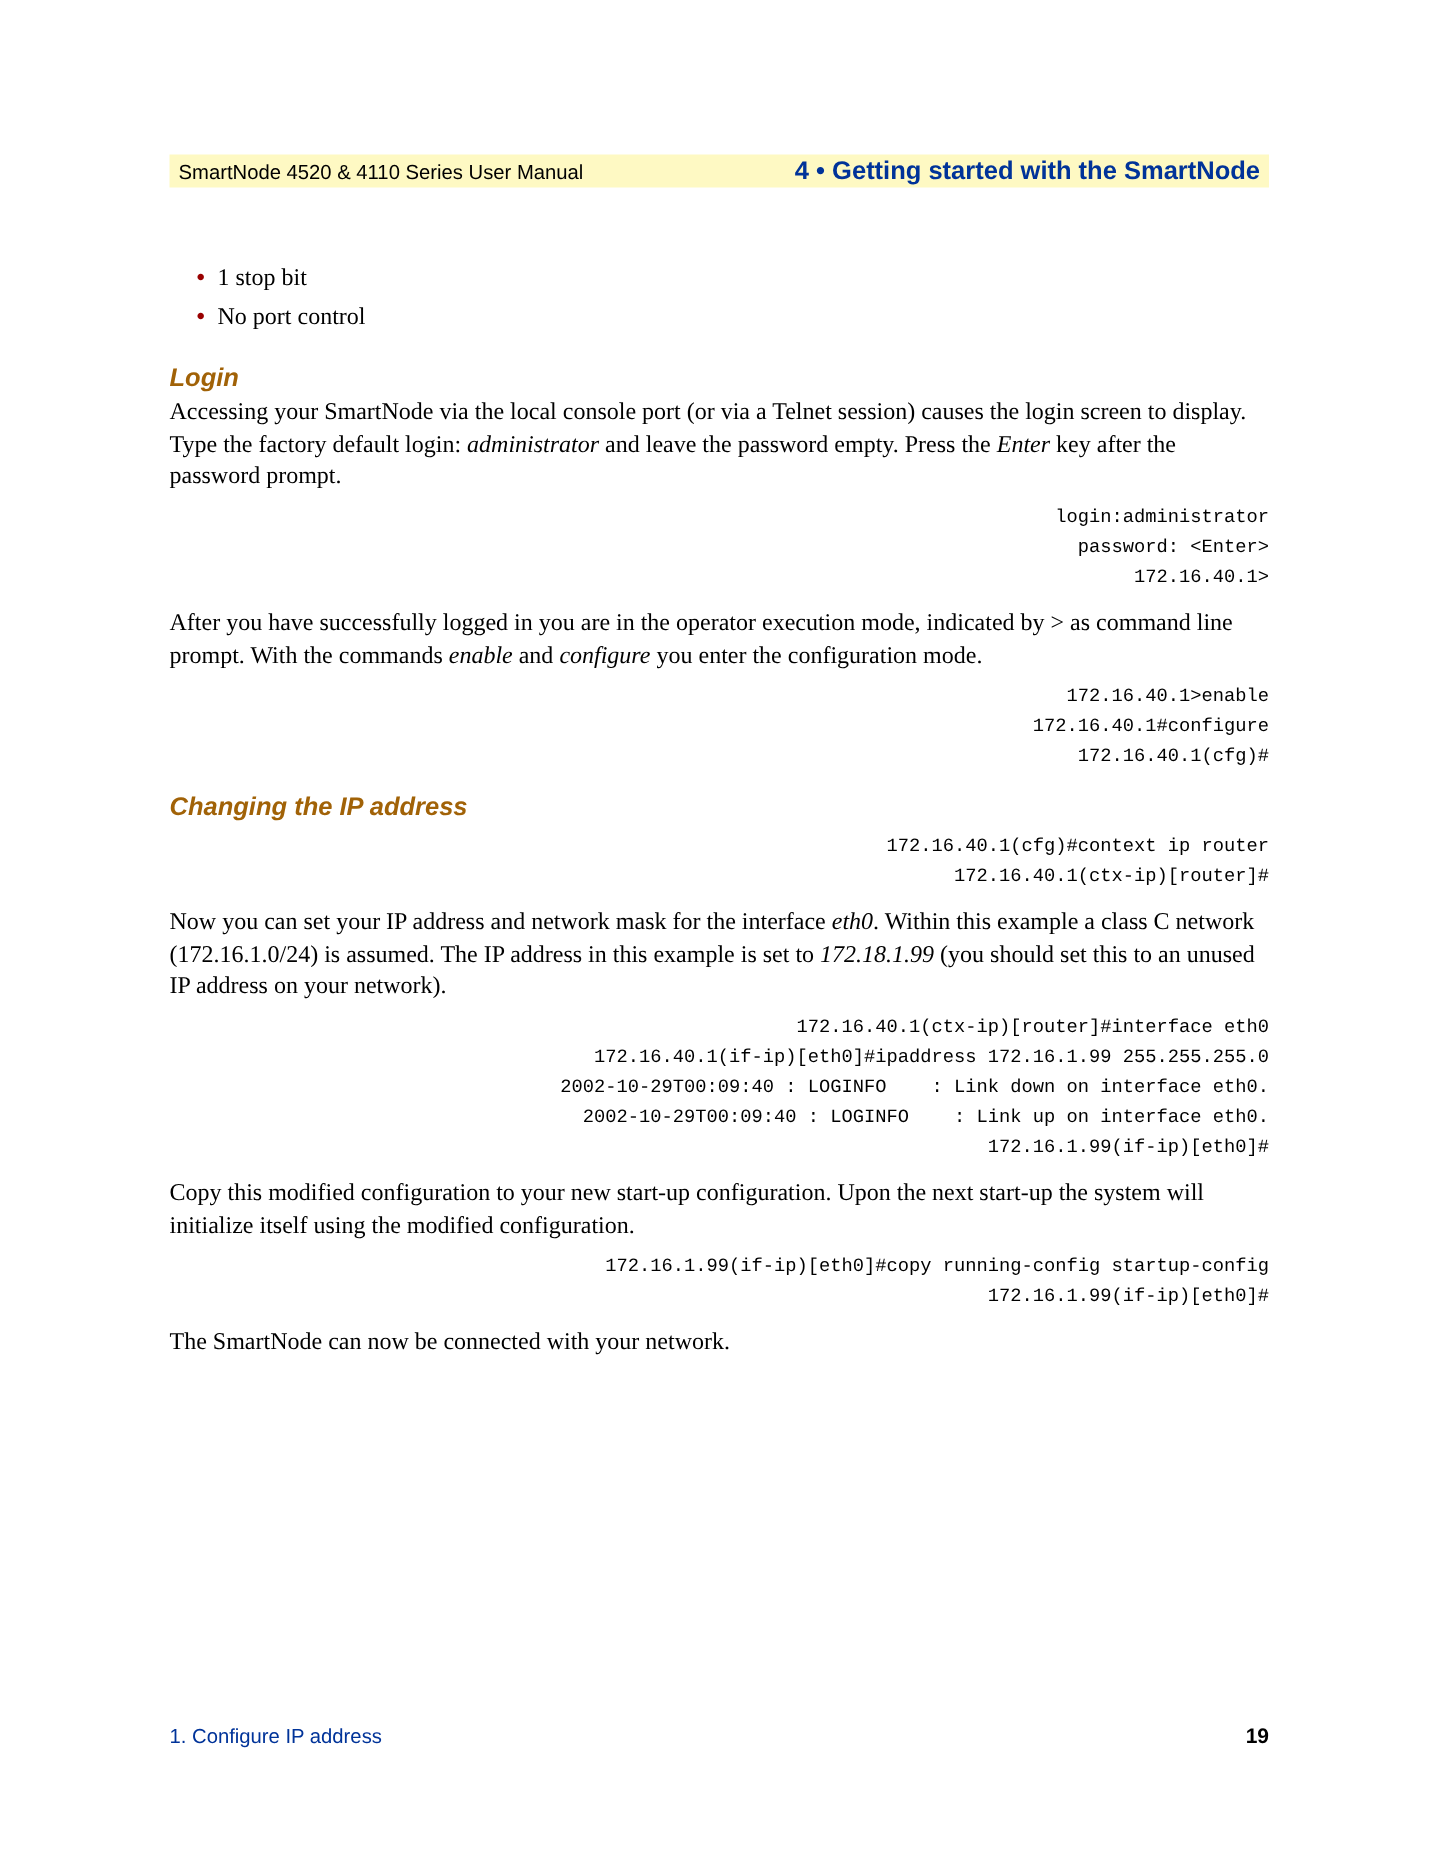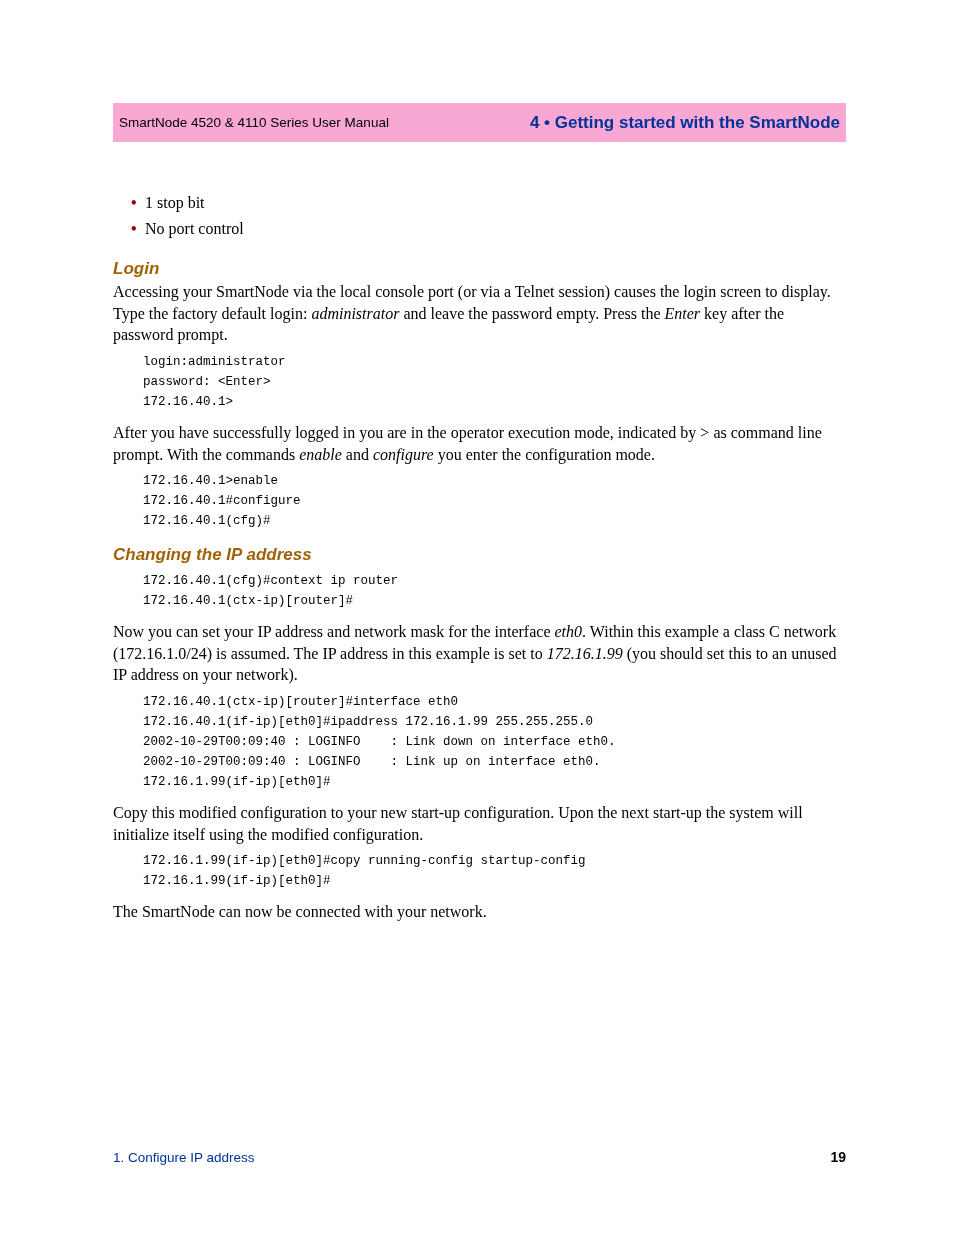--- a/index.html
+++ b/index.html
@@ -10,22 +10,22 @@
     color: #000000;
   }
   .page {
     width: 954px;
     height: 1235px;
     position: relative;
     box-sizing: border-box;
     padding: 103px 108px 0 113px;
   }
   .header-bar {
-    background: #f9a8d4;
-    height: 39px;
+    background: #fef9c3;
+    height: 22px;
     display: flex;
     justify-content: space-between;
     align-items: center;
     padding: 0 6px 0 6px;
     margin-bottom: 48px;
   }
   .header-left {
     font-family: "Trebuchet MS", "Lucida Sans", Arial, sans-serif;
     font-size: 13.5px;
     color: #000000;
@@ -68,20 +68,21 @@
     margin: 0 0 6px 0;
   }
   .italic { font-style: italic; }
   pre.code {
     font-family: "Courier New", Courier, monospace;
     font-size: 12.5px;
     line-height: 1.6;
     margin: 6px 0 10px 30px;
     white-space: pre;
     color: #000000;
+    text-align: right;
   }
   .footer {
     position: absolute;
     left: 113px;
     right: 108px;
     bottom: 70px;
     display: flex;
     justify-content: space-between;
     align-items: baseline;
     margin-top: 36px;
@@ -126,21 +127,21 @@
   </p>
   <pre class="code">172.16.40.1&gt;enable
 172.16.40.1#configure
 172.16.40.1(cfg)#</pre>
 
   <h2 class="section">Changing the IP address</h2>
   <pre class="code">172.16.40.1(cfg)#context ip router
 172.16.40.1(ctx-ip)[router]#</pre>
 
   <p class="body">
-    <span>Now you can set your IP address and network mask for the interface </span><span class="italic">eth0</span><span>. Within this example a class C network (172.16.1.0/24) is assumed. The IP address in this example is set to </span><span class="italic">172.16.1.99</span><span> (you should set this to an unused IP address on your network).</span>
+    <span>Now you can set your IP address and network mask for the interface </span><span class="italic">eth0</span><span>. Within this example a class C network (172.16.1.0/24) is assumed. The IP address in this example is set to </span><span class="italic">172.18.1.99</span><span> (you should set this to an unused IP address on your network).</span>
   </p>
   <pre class="code">172.16.40.1(ctx-ip)[router]#interface eth0
 172.16.40.1(if-ip)[eth0]#ipaddress 172.16.1.99 255.255.255.0
 2002-10-29T00:09:40 : LOGINFO    : Link down on interface eth0.
 2002-10-29T00:09:40 : LOGINFO    : Link up on interface eth0.
 172.16.1.99(if-ip)[eth0]#</pre>
 
   <p class="body">Copy this modified configuration to your new start-up configuration. Upon the next start-up the system will initialize itself using the modified configuration.</p>
   <pre class="code">172.16.1.99(if-ip)[eth0]#copy running-config startup-config
 172.16.1.99(if-ip)[eth0]#</pre>

